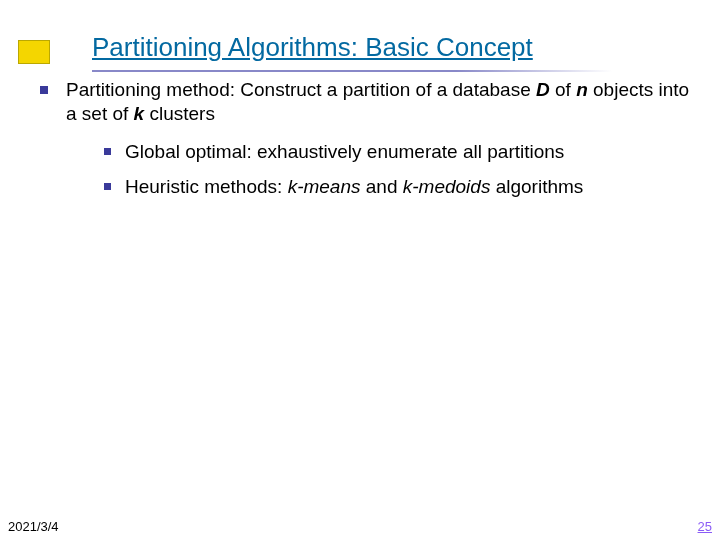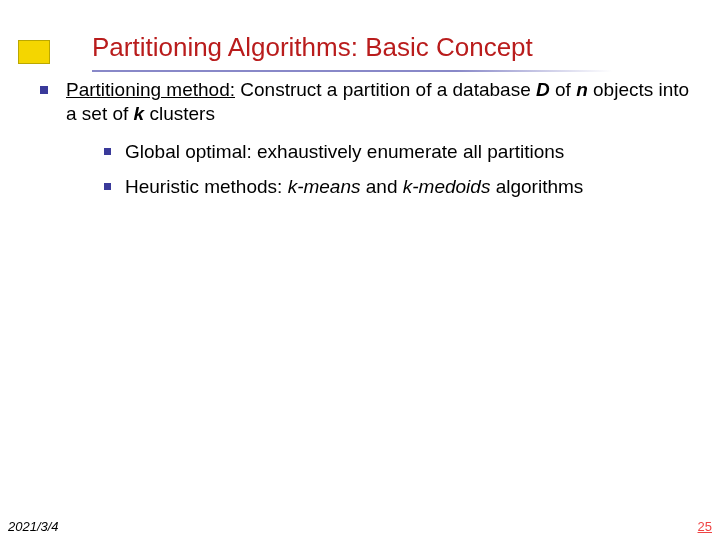--- a/index.html
+++ b/index.html
@@ -25,22 +25,23 @@
     width: 30px;
     height: 22px;
     background: #f4d600;
     border: 1px solid #bba800;
   }
   .title-text {
     position: absolute;
     left: 74px;
     top: 14px;
     font-size: 26px;
-    color: #b91c1c;
+    color: #0369a1;
     white-space: nowrap;
+    text-decoration: underline;
   }
   .title-underline {
     position: absolute;
     left: 74px;
     top: 52px;
     width: 520px;
     height: 2px;
     background: linear-gradient(to right, #8888c8 0%, #8888c8 70%, rgba(136,136,200,0) 100%);
   }
   .body {
@@ -78,39 +79,38 @@
     flex: 0 0 auto;
     width: 7px;
     height: 7px;
     background: #3a3a9a;
     margin-top: 8px;
     margin-right: 14px;
   }
   .l2 .txt {
     flex: 1 1 auto;
   }
-  .u { text-decoration: underline; }
+  .u { }
   .bi { font-weight: bold; font-style: italic; }
   .it { font-style: italic; }
   .footer-date {
     position: absolute;
     left: 8px;
     bottom: 6px;
     font-size: 13px;
     font-family: Arial, sans-serif;
     color: #000;
-    font-style: italic;
   }
   .footer-pg {
     position: absolute;
     right: 8px;
     bottom: 6px;
     font-size: 13px;
     font-family: Arial, sans-serif;
-    color: #ef4444;
+    color: #8b5cf6;
     text-decoration: underline;
   }
 </style>
 </head>
 <body>
 
 <div class="title-block">
   <div class="yellow-bar"></div>
   <div class="title-text">Partitioning Algorithms: Basic Concept</div>
   <div class="title-underline"></div>

